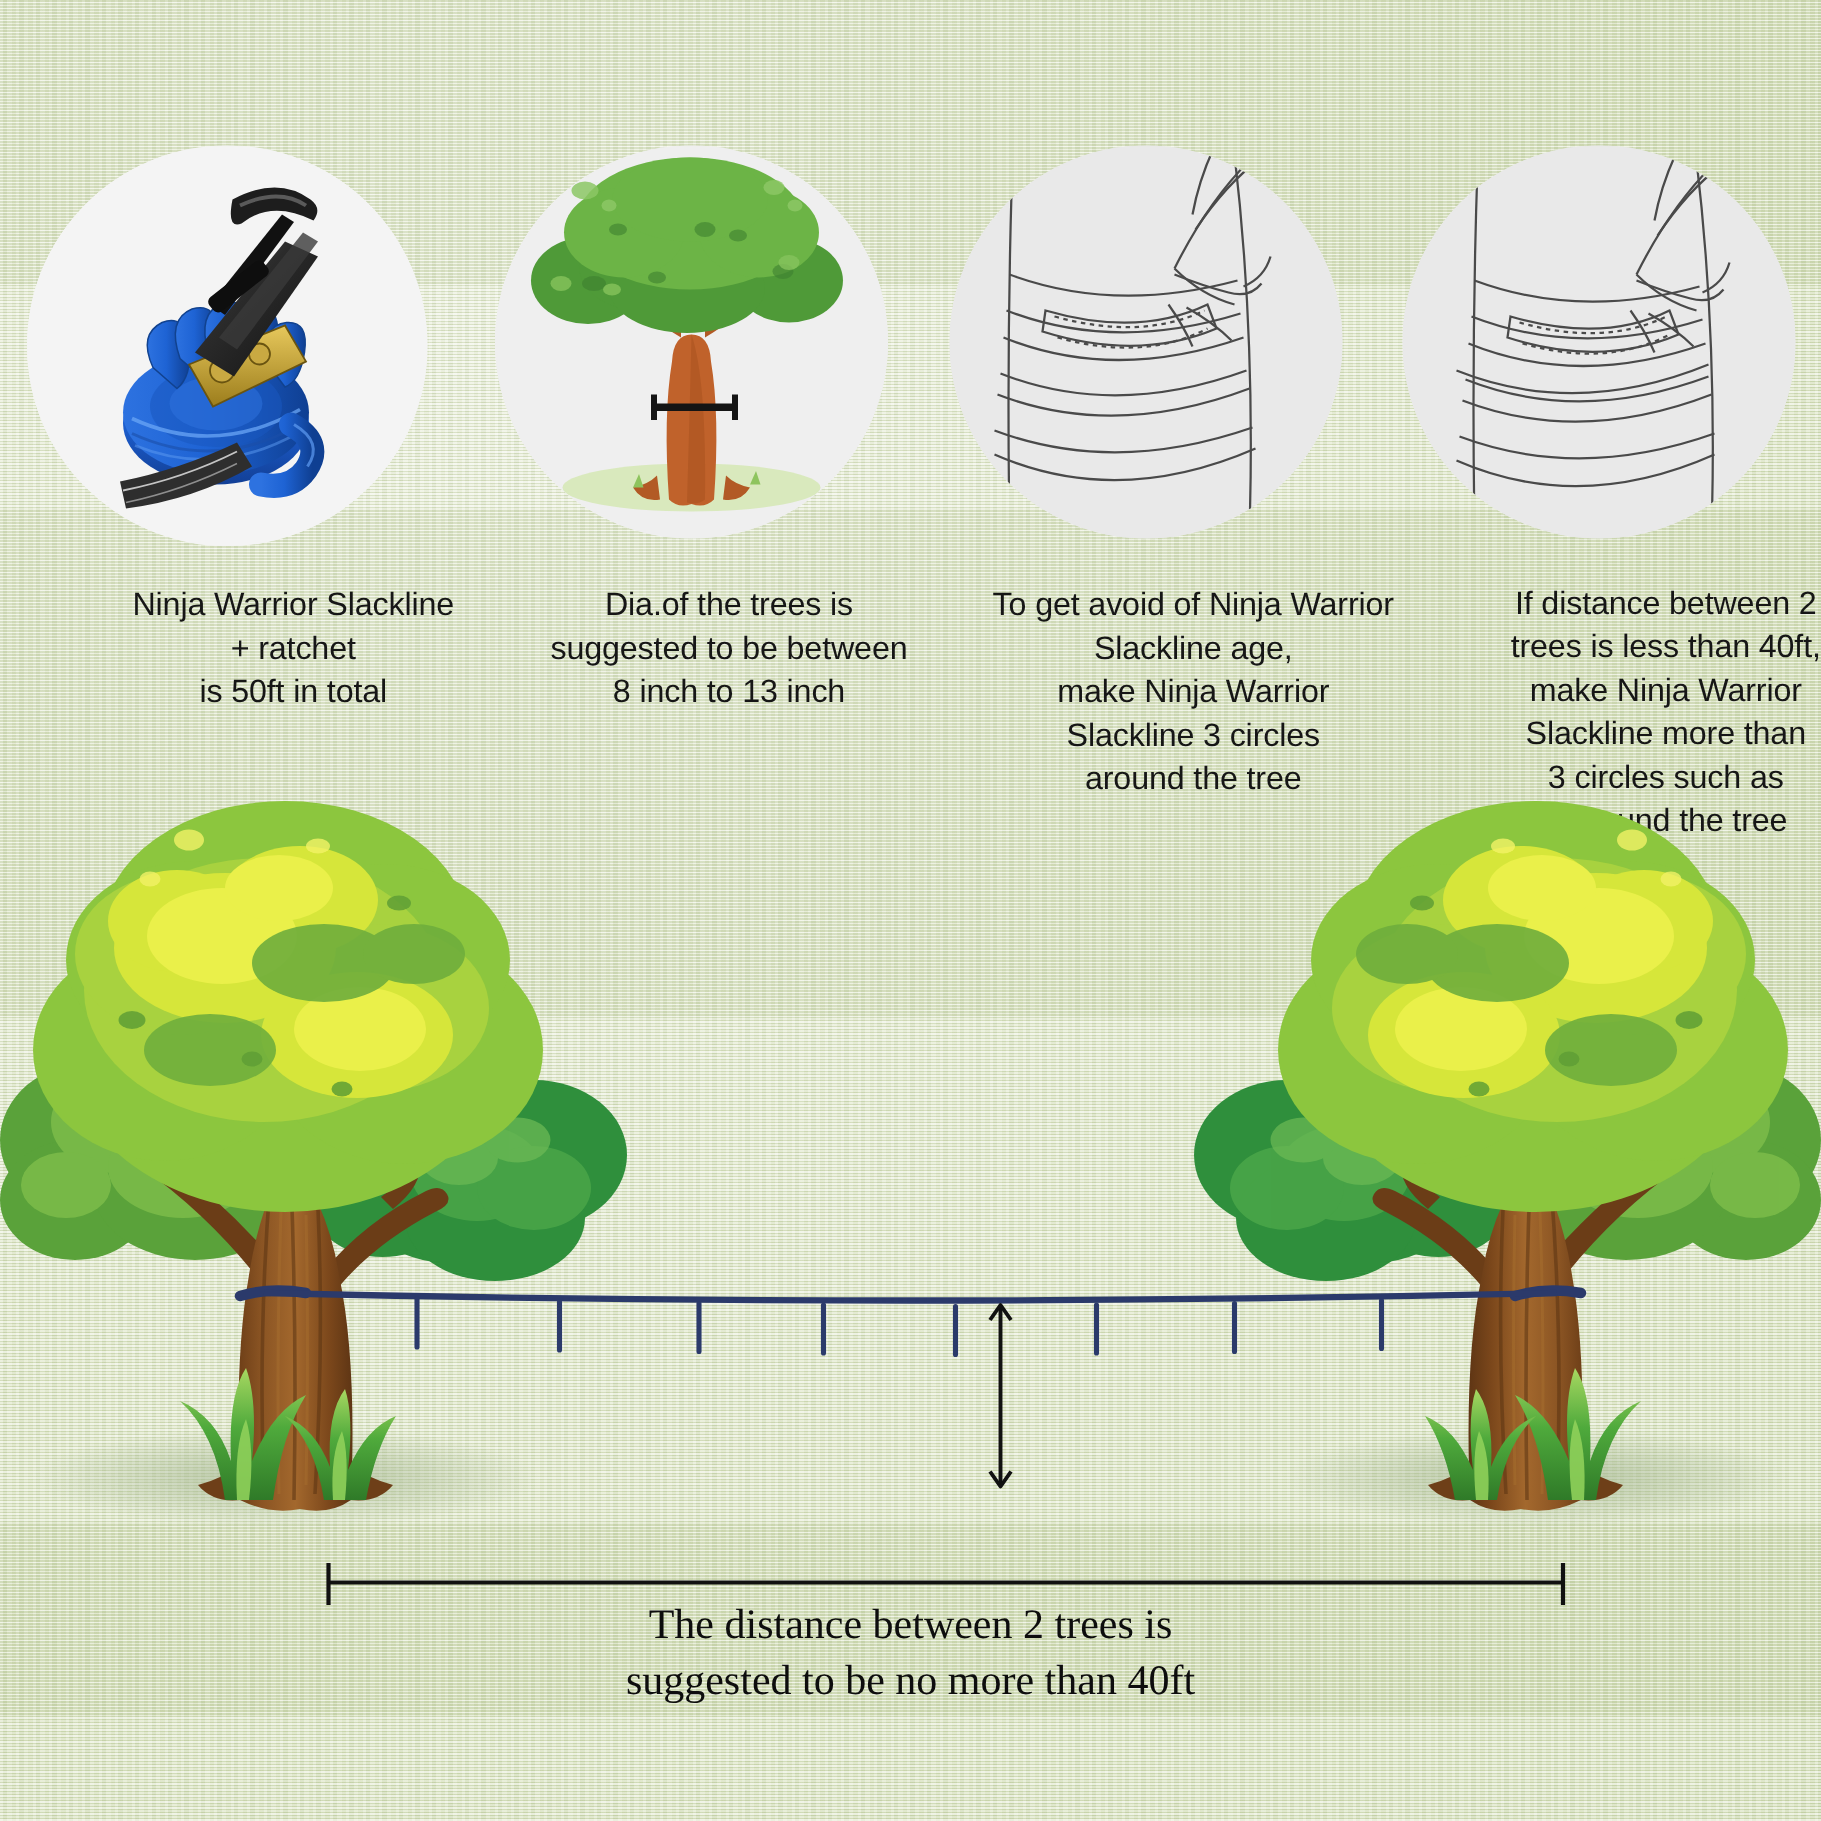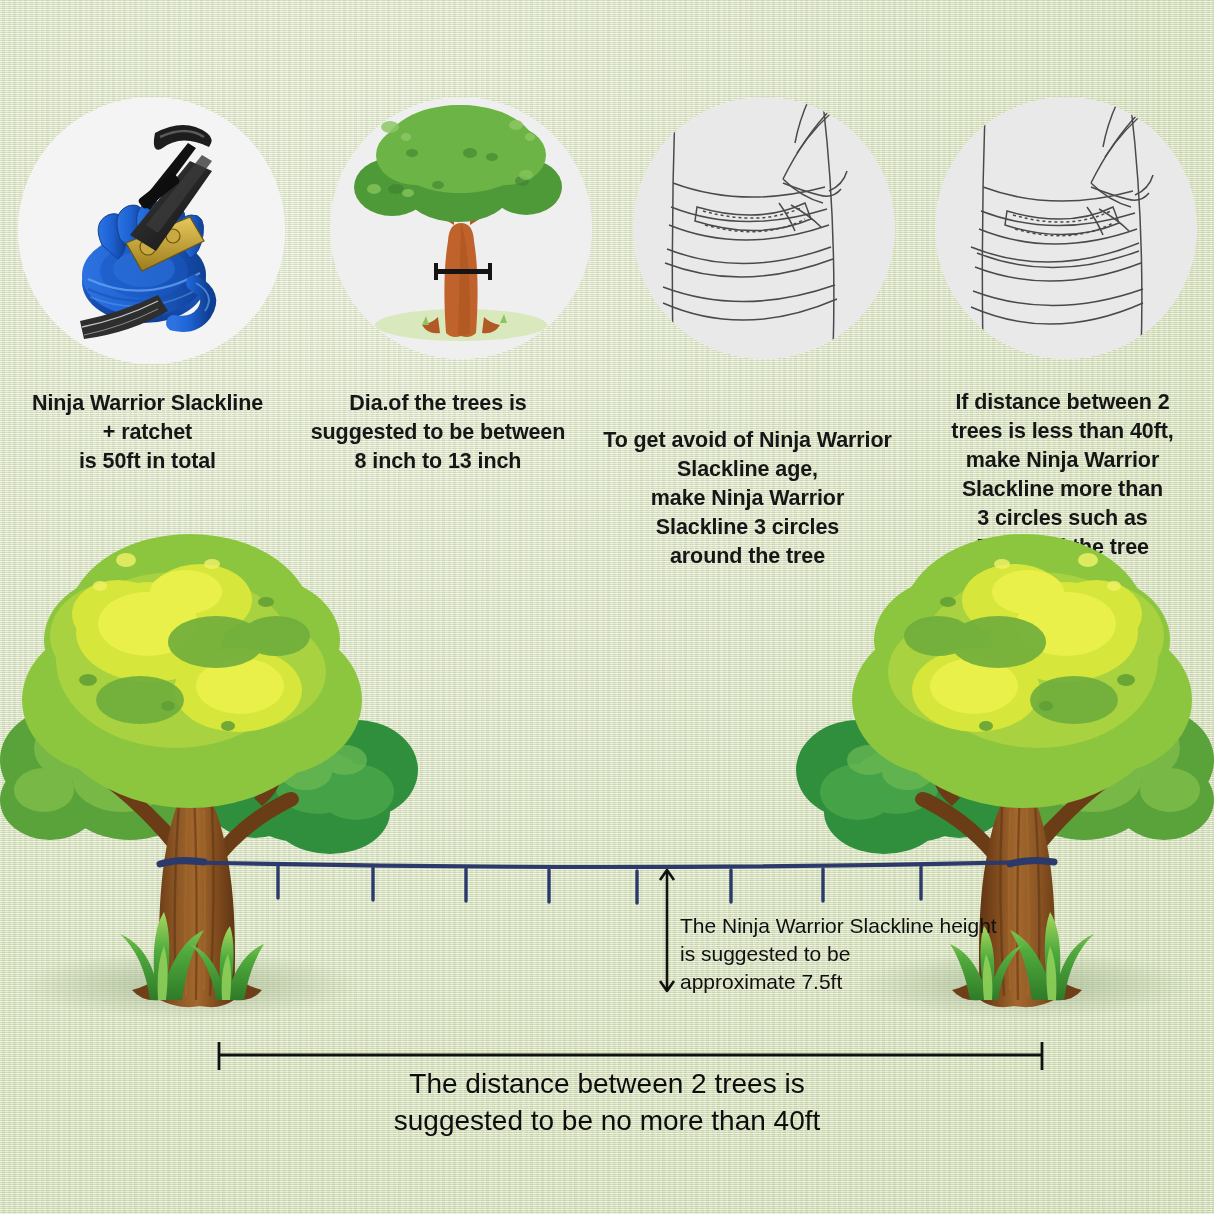--- a/index.html
+++ b/index.html
@@ -36,32 +36,32 @@
     position:absolute;border-radius:50%;overflow:hidden;
   }
   .badge-bg-white{background:#f4f4f4;}
   .badge-bg-grey{background:#e9e9e9;}
   .badge svg{display:block;width:100%;height:100%;}
 
   
   .caption{
     position:absolute;text-align:center;color:#161616;
     font-family:"Liberation Sans", sans-serif;
-    font-size:21.5px;line-height:29px;font-weight:700;
-    letter-spacing:-.1px;white-space:pre-line;
+    font-size:21.5px;line-height:29px;font-weight:400;
+    letter-spacing:-.1px;white-space:pre-line;padding-left:48px;
   }
   
   .anno{
     position:absolute;color:#101010;
     font-family:"Liberation Sans", sans-serif;
     font-size:21px;line-height:28px;white-space:pre-line;
   }
   .bottom-label{
     position:absolute;text-align:center;color:#0d0d0d;
-    font-family:Liberation Sans, sans-serif;
+    font-family:Liberation Serif, serif;
     font-size:28px;line-height:37px;white-space:pre-line;
     width:100%;left:0;
   }
   .scene{position:absolute;left:0;top:0;width:1214px;height:1214px;}
   .scene svg{display:block;}
 </style>
 </head>
 <body>
 
 <div id="stage">
@@ -254,21 +254,21 @@
   </div>
 
   <div class="caption" style="left:0px;top:389px;width:295px;">Ninja Warrior Slackline
 + ratchet
 is 50ft in total</div>
 
   <div class="caption" style="left:288px;top:389px;width:300px;">Dia.of the trees is
 suggested to be between
 8 inch to 13 inch</div>
 
-  <div class="caption" style="left:575px;top:389px;width:345px;margin-top:37px;">To get avoid of Ninja Warrior
+  <div class="caption" style="left:575px;top:389px;width:345px;">To get avoid of Ninja Warrior
 Slackline age,
 make Ninja Warrior
 Slackline 3 circles
 around the tree</div>
 
   <div class="caption" style="left:915px;top:388px;width:295px;">If distance between 2
 trees is less than 40ft,
 make Ninja Warrior
 Slackline more than
 3 circles such as
@@ -450,19 +450,16 @@
       </g>
 
       <g stroke="#111" stroke-width="2.8">
         <line x1="218" y1="1055" x2="1043" y2="1055"></line>
         <line x1="219" y1="1042" x2="219" y2="1070"></line>
         <line x1="1042" y1="1042" x2="1042" y2="1070"></line>
       </g>
     </svg>
   </div>
 
-  <div class="anno" style="left:680px;top:912px;width:420px;">The Ninja Warrior Slackline height
-is suggested to be
-approximate 7.5ft</div>
 
   <div class="bottom-label" style="top:1065px;">The distance between 2 trees is
 suggested to be no more than 40ft</div>
 </div>
 
 </body></html>

